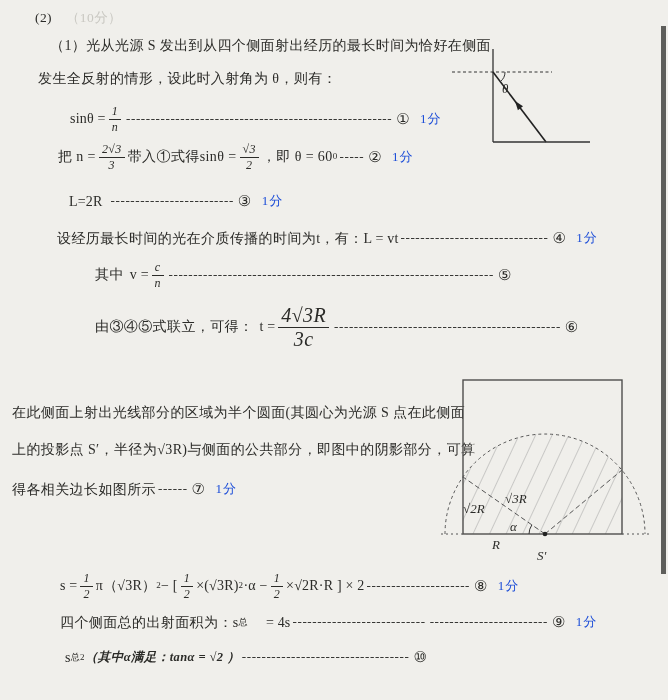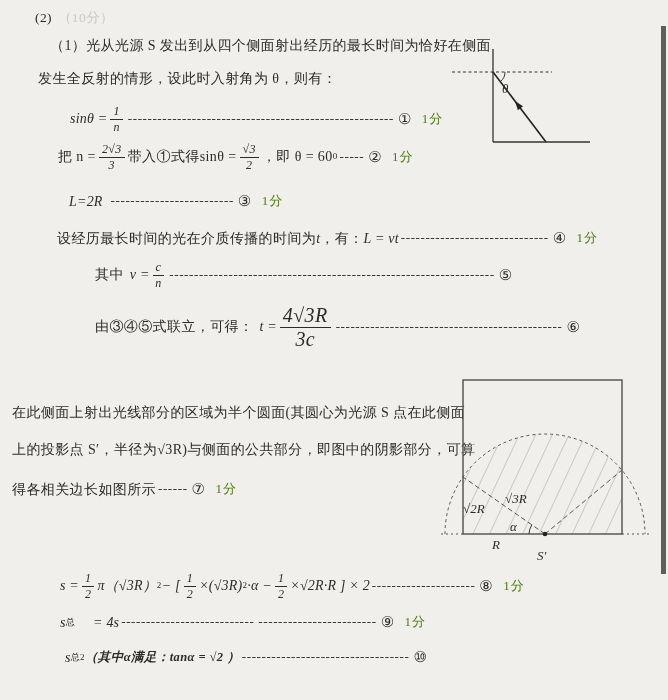--- a/index.html
+++ b/index.html
@@ -16,36 +16,36 @@
   }
   .line{
     position:absolute;
     white-space:nowrap;
     display:flex;
     align-items:center;
     font-size:13.5px;
     letter-spacing:0.4px;
     line-height:1.25;
   }
-  .math{font-style:italic;font-size:14px;letter-spacing:0.2px;}
+  .math{font-size:14px;letter-spacing:0.2px;}
   .cn{font-size:14px;}
   .frac{
     display:inline-flex;flex-direction:column;align-items:center;
     vertical-align:middle;line-height:1;font-style:italic;
     font-size:12px;margin:0 3px;
   }
   .frac .fn{border-bottom:1px solid #2b2b28;padding:0 3px 1.5px;}
   .frac .fd{padding-top:1.5px;}
   .dash{
     letter-spacing:0.6px;color:#2b2b28;font-size:13px;
     margin:0 2px;overflow:hidden;
   }
   .tag{font-size:15px;margin-left:2px;}
   .score{
-    color:#4d7c0f;font-size:13px;margin-left:10px;letter-spacing:1px;
+    color:#1d4ed8;font-size:13px;margin-left:10px;letter-spacing:1px;
   }
   .faint{color:#c9c8c2;}
   sup{font-size:9px;}
   .ss{font-size:9px;vertical-align:-3px;}
   .fig{position:absolute;}
   .fig text{
     font-family:"Liberation Serif","DejaVu Serif",serif;
     font-style:italic;font-size:13px;fill:#2b2b28;
   }
   .watermark{
@@ -60,21 +60,21 @@
     background:#454543;filter:blur(0.6px);opacity:0.85;
   }
 </style>
 </head>
 <body>
 
 <div class="page">
 
   <div class="line" style="left:35px;top:10px">
     <span>(2)</span>
-    <span class="faint" style="margin-left:6px">（10分）</span>
+    <span class="faint" style="margin-left:14px">（10分）</span>
   </div>
 
   <div class="line cn" style="left:50px;top:37px">（1）光从光源 S 发出到从四个侧面射出经历的最长时间为恰好在侧面</div>
   <div class="line cn" style="left:38px;top:70px">发生全反射的情形，设此时入射角为 θ，则有：</div>
 
   <div class="line" style="left:70px;top:105px">
     <span class="math">sinθ =</span>
     <span class="frac">
       <span class="fn">1</span>
       <span class="fd">n</span>
@@ -172,20 +172,21 @@
       <span class="fn">1</span>
       <span class="fd">2</span>
     </span>
     <span class="math">×√2R·R ] × 2</span>
     <span class="dash">---------------------</span>
     <span class="tag">⑧</span>
     <span class="score">1分</span>
   </div>
 
   <div class="line" style="left:60px;top:613px">
+    <span class="cn">四个侧面总的出射面积为：</span>
     <span class="math">s</span>
       <span class="ss">总</span>
     <span class="math" style="margin-left:18px">= 4s</span>
     <span class="dash">---------------------------</span>
     <span class="dash">------------------------</span>
     <span class="tag">⑨</span>
     <span class="score">1分</span>
   </div>
 
   <div class="line" style="left:65px;top:648px">

